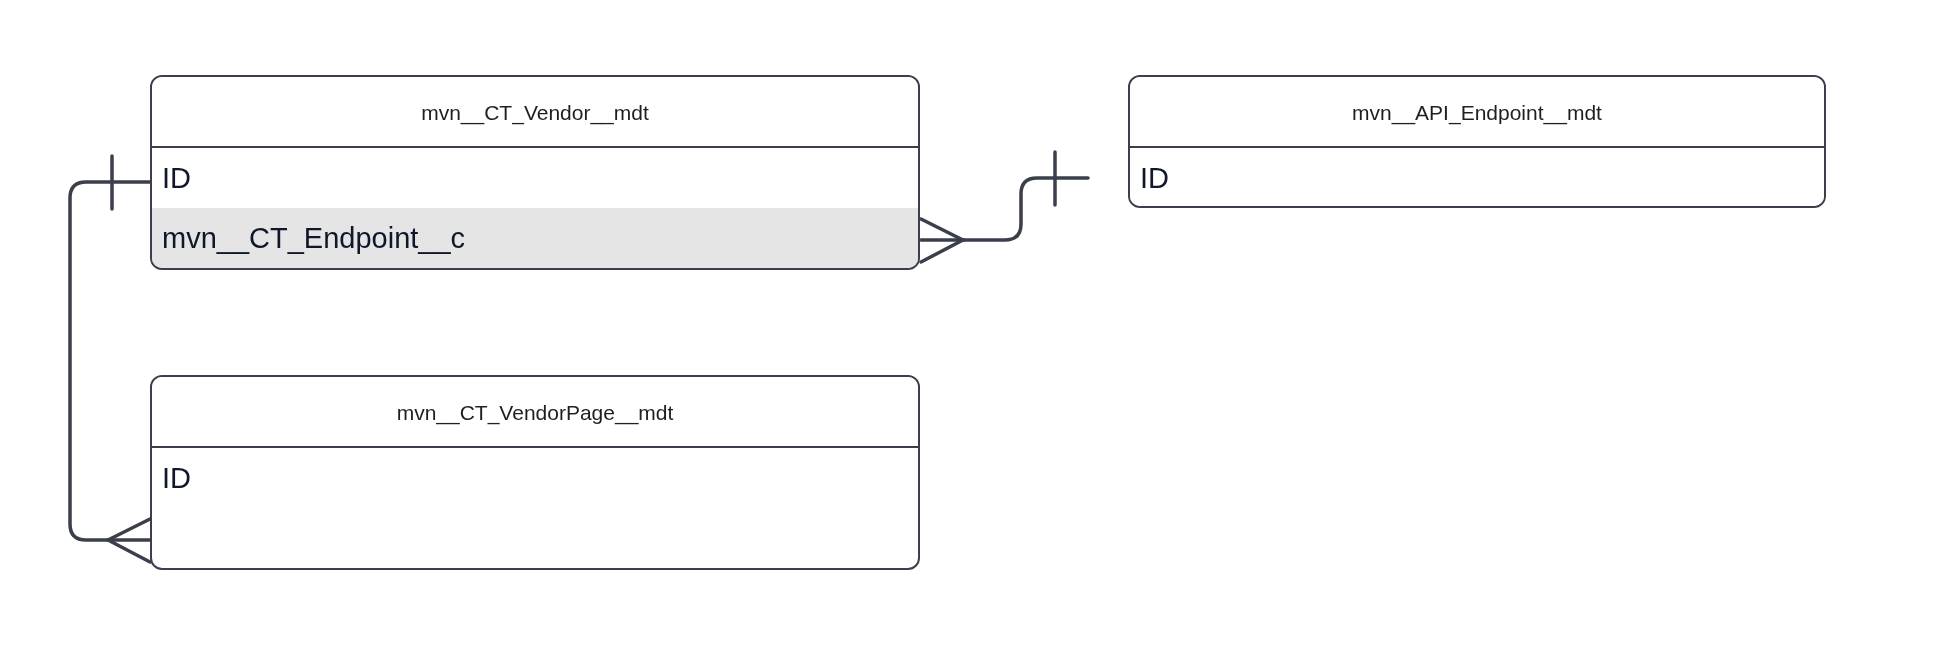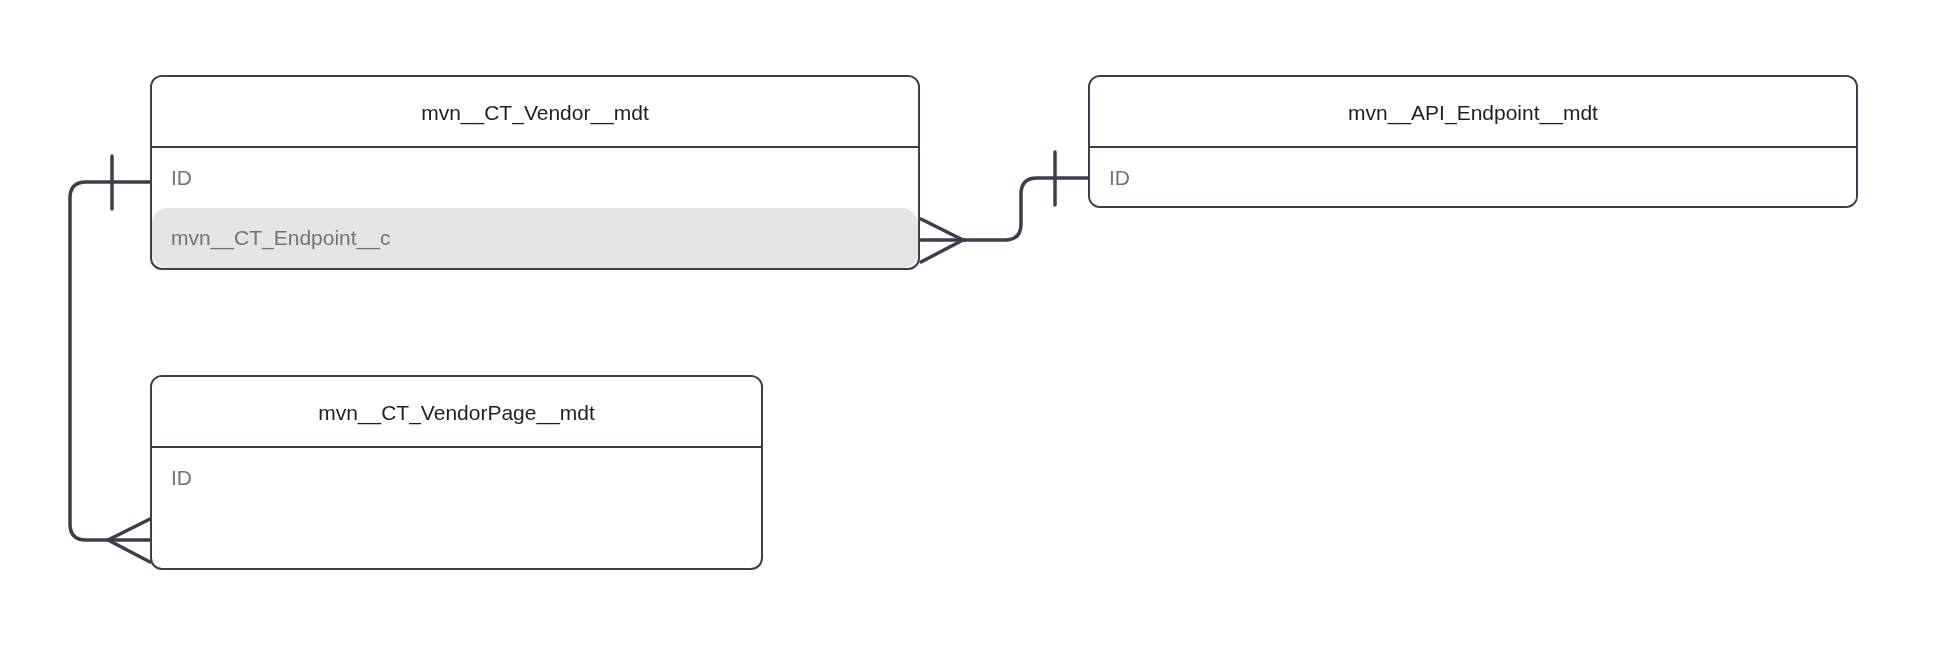--- a/index.html
+++ b/index.html
@@ -45,30 +45,29 @@
     color: #1f1f1f;
     background: #ffffff;
     border-bottom: 2px solid #3a3f4b;
     white-space: nowrap;
     overflow: hidden;
   }
   .attr-row {
     box-sizing: border-box;
     height: 60px;
     line-height: 60px;
-    padding-left: 19px;
-    font-size: 21px;
-    color: #737373;
+    padding-left: 10px;
+    font-size: 29px;
+    color: #0f172a;
     background: #ffffff;
     white-space: nowrap;
     overflow: hidden;
   }
   .attr-row.shaded {
     background: #e5e5e5;
-    border-radius: 16px;
   }
   .attr-row.last {
     height: 60px;
   }
 </style>
 </head>
 <body>
 
 <div id="canvas">
 
@@ -94,23 +93,23 @@
       <path d="M 112 156 L 112 209" fill="none" stroke="#3a3f4b" stroke-width="3.5" stroke-linecap="round"></path>
     </g>
   </svg>
 
   <div class="entity" style="left:150px; top:75px; width:770px; height:195px;">
     <div class="entity-title">mvn__CT_Vendor__mdt</div>
     <div class="attr-row">ID</div>
     <div class="attr-row shaded last">mvn__CT_Endpoint__c</div>
   </div>
 
-  <div class="entity" style="left:1088px; top:75px; width:770px; height:133px;">
+  <div class="entity" style="left:1128px; top:75px; width:698px; height:133px;">
     <div class="entity-title">mvn__API_Endpoint__mdt</div>
     <div class="attr-row last">ID</div>
   </div>
 
-  <div class="entity" style="left:150px; top:375px; width:613px; height:195px;">
+  <div class="entity" style="left:150px; top:375px; width:770px; height:195px;">
     <div class="entity-title">mvn__CT_VendorPage__mdt</div>
     <div class="attr-row">ID</div>
   </div>
 
 </div>
 
 </body></html>

